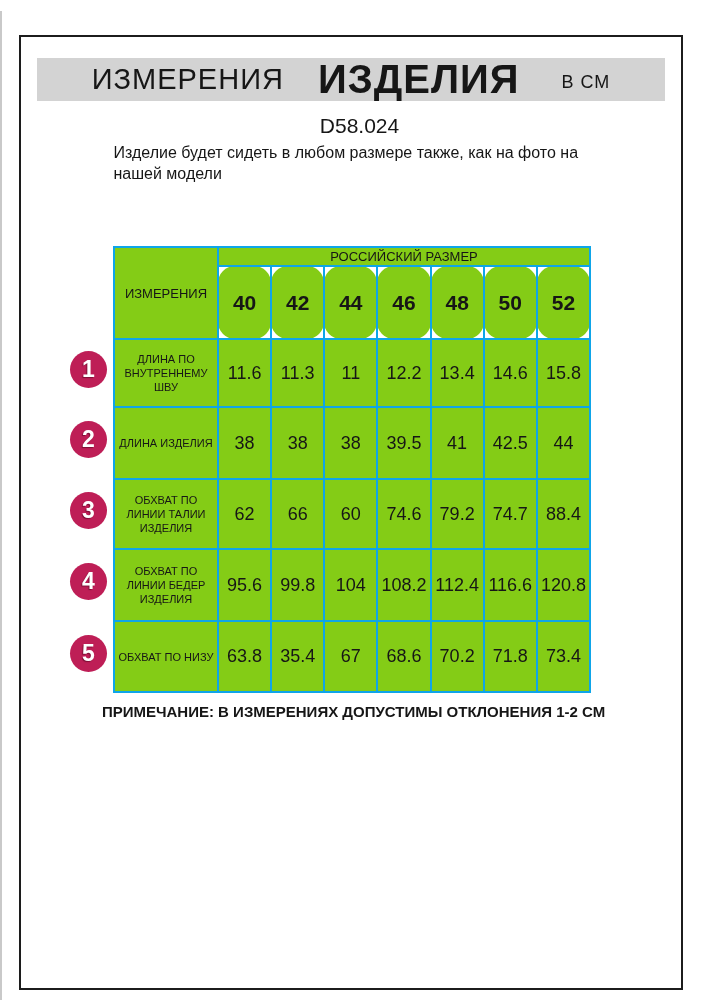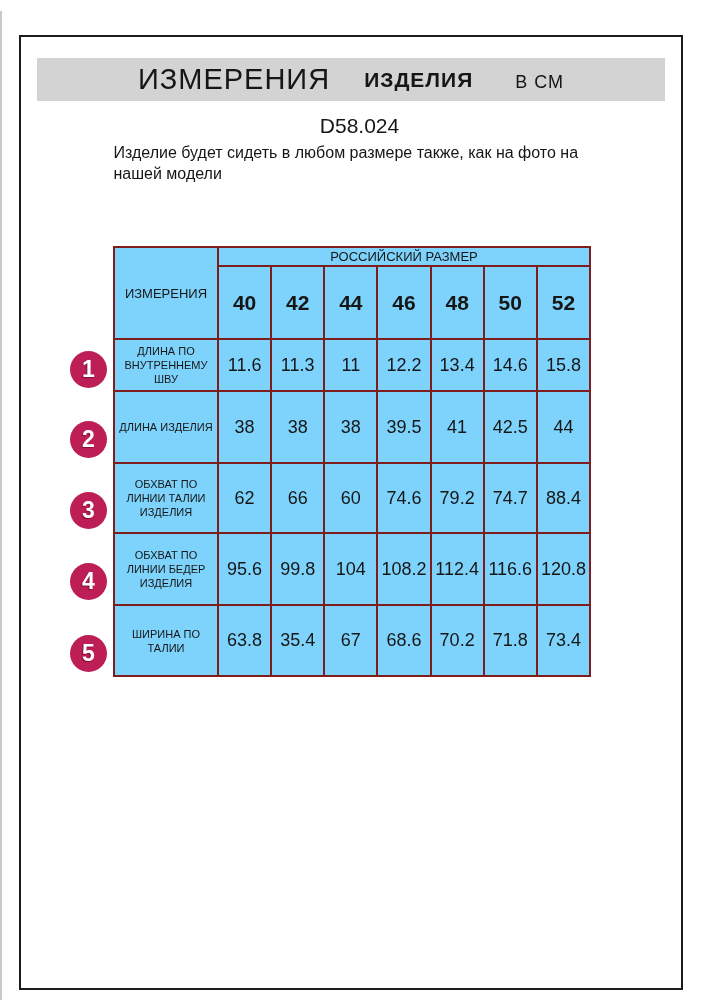--- a/index.html
+++ b/index.html
@@ -35,21 +35,21 @@
     background: #d3d3d3;
     display: flex;
     justify-content: center;
     align-items: center;
   }
   .titlebar .t-main {
     font-size: 29px; font-weight: 400;
     letter-spacing: 1px;
   }
   .titlebar .t-bold {
-    font-size: 21px; font-weight: 700;
+    font-size: 40px; font-weight: 700;
     letter-spacing: 1px;
     margin-left: 34px;
   }
   .titlebar .t-unit {
     font-size: 18px; font-weight: 400;
     letter-spacing: 1px;
     margin-left: 42px;
     position: relative; top: 3px;
   }
   .product-code {
@@ -66,34 +66,34 @@
     font-size: 16px; line-height: 21px; font-weight: 400;
   }
   .size-table {
     position: absolute;
     left: 113px; top: 235px;
     width: 478px;
     border-collapse: collapse;
     table-layout: fixed;
   }
   .size-table th, .size-table td {
-    border: 2px solid #7f1d1d;
+    border: 2px solid #0ea5e9;
     text-align: center;
     vertical-align: middle;
     padding: 0 3px;
     font-weight: 400;
-    background: #7dd3fc;
+    background: #84cc16;
   }
   .size-table .corner-cell { font-size: 13px; }
   .size-table .group-cell  { font-size: 13px; height: 17px; }
-  .size-table .size-cell   { font-size: 21px; font-weight: 700; }
+  .size-table .size-cell   { font-size: 21px; font-weight: 700; border-radius: 17px; }
   .size-table .label-cell  { font-size: 11px; line-height: 14px; }
   .size-table .value-cell  { font-size: 18px; }
   tr.r-sizes { height: 73px; }
-  tr.r-m1 { height: 52px; }
+  tr.r-m1 { height: 68px; }
   tr.r-m2 { height: 72px; }
   tr.r-m3 { height: 70px; }
   tr.r-m4 { height: 72px; }
   tr.r-m5 { height: 71px; }
   .badge {
     position: absolute;
     left: 70px;
     width: 37px; height: 37px;
     border-radius: 50%;
     background: #be1e56;
@@ -189,31 +189,32 @@
         <th class="label-cell">ОБХВАТ ПО ЛИНИИ БЕДЕР ИЗДЕЛИЯ</th>
         <td class="value-cell">95.6</td>
         <td class="value-cell">99.8</td>
         <td class="value-cell">104</td>
         <td class="value-cell">108.2</td>
         <td class="value-cell">112.4</td>
         <td class="value-cell">116.6</td>
         <td class="value-cell">120.8</td>
       </tr>
       <tr class="r-m5">
-        <th class="label-cell">ШИРИНА ПО ТАЛИИ</th>
+        <th class="label-cell">ОБХВАТ ПО НИЗУ</th>
         <td class="value-cell">63.8</td>
         <td class="value-cell">35.4</td>
         <td class="value-cell">67</td>
         <td class="value-cell">68.6</td>
         <td class="value-cell">70.2</td>
         <td class="value-cell">71.8</td>
         <td class="value-cell">73.4</td>
       </tr>
     </tbody>
   </table>
 
   <div class="badge b1">1</div>
   <div class="badge b2">2</div>
   <div class="badge b3">3</div>
   <div class="badge b4">4</div>
   <div class="badge b5">5</div>
 
+  <div class="note">ПРИМЕЧАНИЕ: В ИЗМЕРЕНИЯХ ДОПУСТИМЫ ОТКЛОНЕНИЯ 1-2 СМ</div>
 </div>
 
 </body></html>

